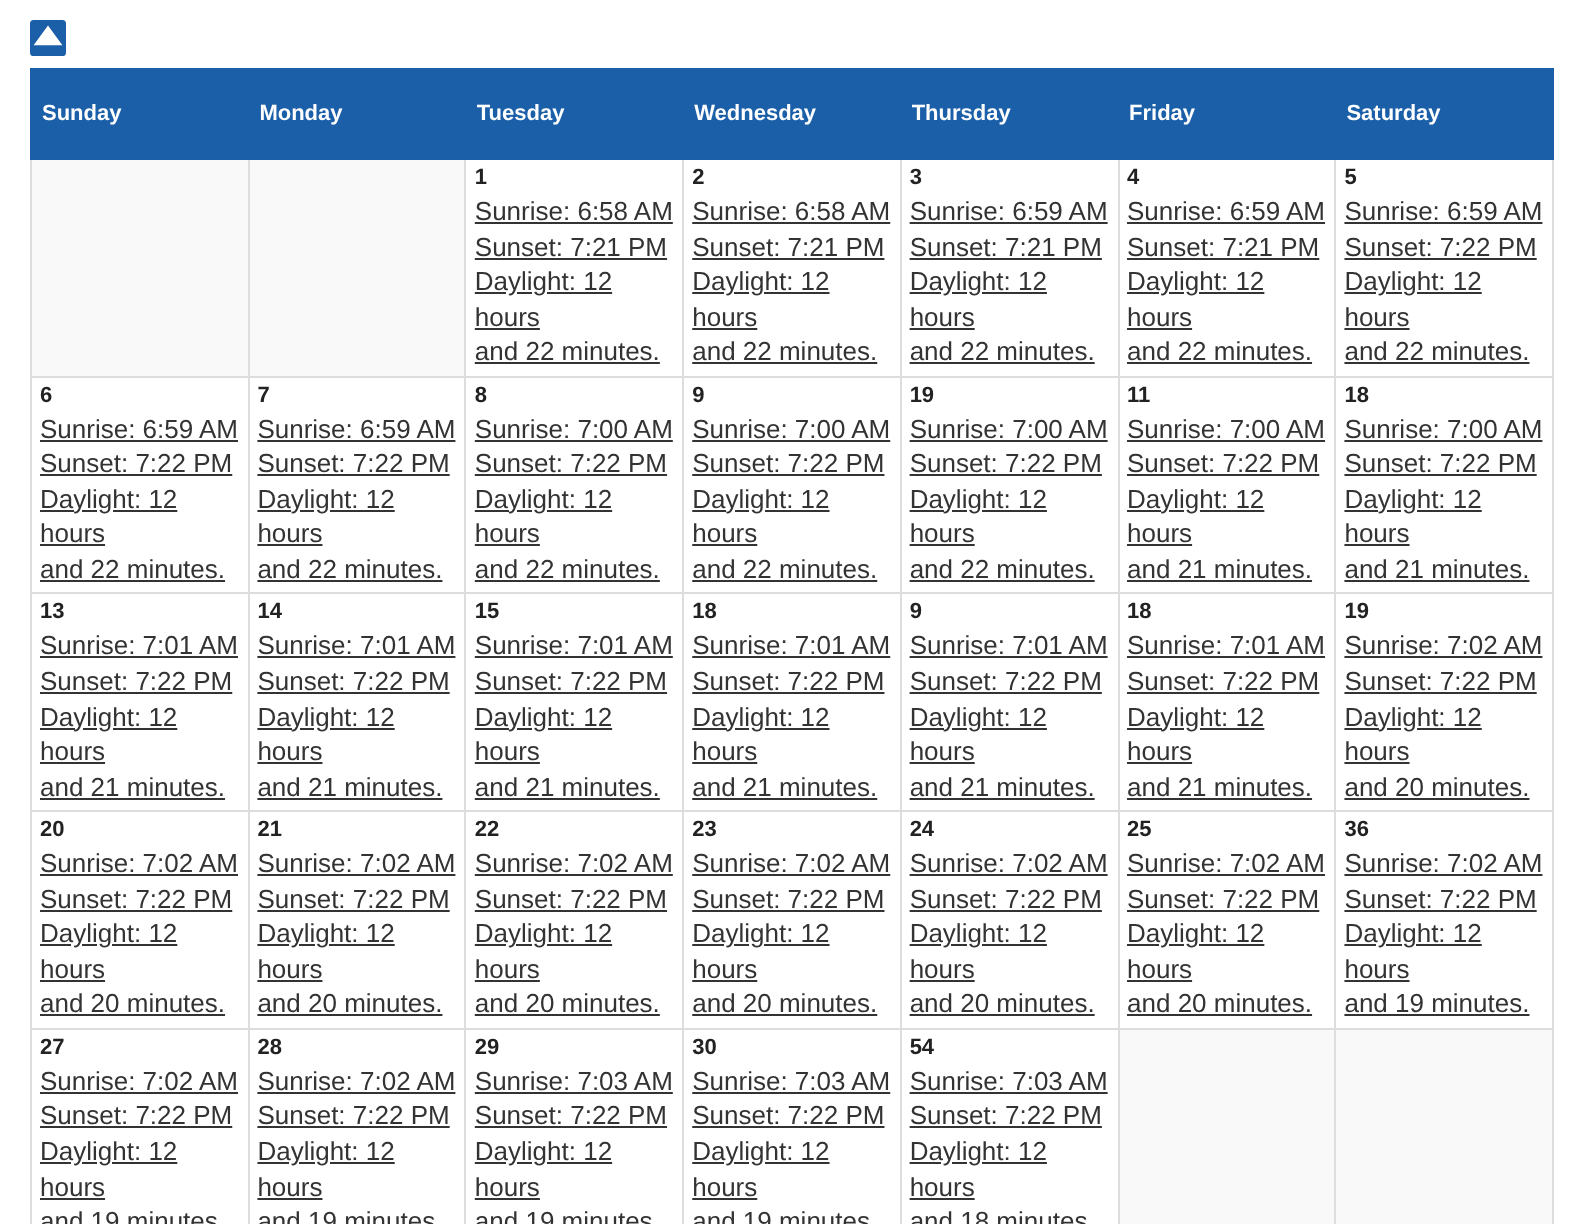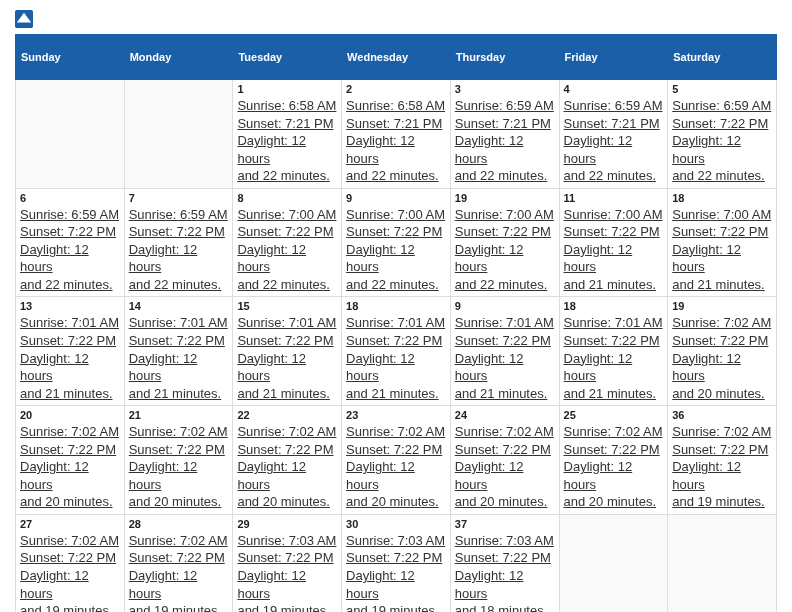--- a/index.html
+++ b/index.html
@@ -348,21 +348,21 @@
 and 19 minutes.</div>
           </td>
           <td>
             <span class="day-number">30</span>
             <div class="day-info" style="white-space: pre-line;">Sunrise: 7:03 AM
 Sunset: 7:22 PM
 Daylight: 12 hours
 and 19 minutes.</div>
           </td>
           <td>
-            <span class="day-number">37</span>
+            <span class="day-number">54</span>
             <div class="day-info" style="white-space: pre-line;">Sunrise: 7:03 AM
 Sunset: 7:22 PM
 Daylight: 12 hours
 and 18 minutes.</div>
           </td>
           <td class="empty"></td>
           <td class="empty"></td>
         </tr>
       </tbody>
   </table>

